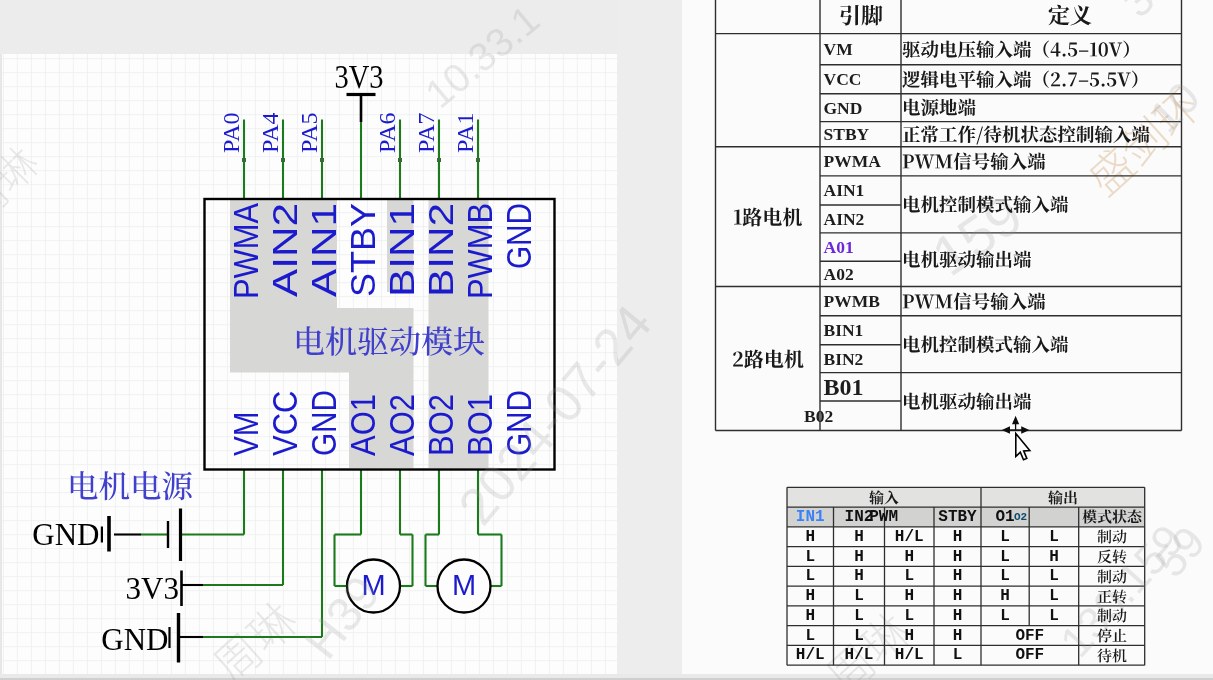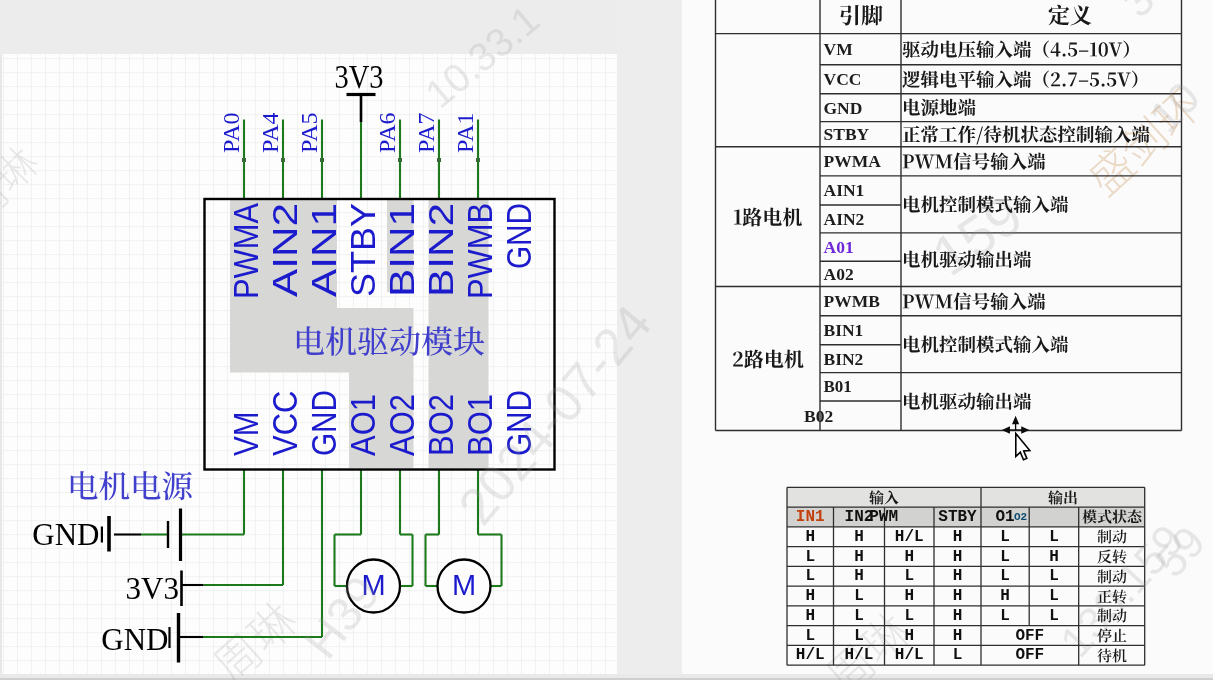--- a/index.html
+++ b/index.html
@@ -167,23 +167,23 @@
     <div style="position:absolute;left:823.5px;top:97.7px;width:80px;height:20px;line-height:20px;font-family:Liberation Serif,serif;font-weight:bold;font-size:17.5px;color:#1d1d1d">GND</div>
     <div style="position:absolute;left:823.5px;top:124.2px;width:80px;height:20px;line-height:20px;font-family:Liberation Serif,serif;font-weight:bold;font-size:17.5px;color:#1d1d1d">STBY</div>
     <div style="position:absolute;left:823.5px;top:151.4px;width:80px;height:20px;line-height:20px;font-family:Liberation Serif,serif;font-weight:bold;font-size:17.5px;color:#1d1d1d">PWMA</div>
     <div style="position:absolute;left:823.5px;top:180.4px;width:80px;height:20px;line-height:20px;font-family:Liberation Serif,serif;font-weight:bold;font-size:17.5px;color:#1d1d1d">AIN1</div>
     <div style="position:absolute;left:823.5px;top:208.9px;width:80px;height:20px;line-height:20px;font-family:Liberation Serif,serif;font-weight:bold;font-size:17.5px;color:#1d1d1d">AIN2</div>
     <div style="position:absolute;left:823.5px;top:237.1px;width:80px;height:20px;line-height:20px;font-family:Liberation Serif,serif;font-weight:bold;font-size:17.5px;color:#6d28d9">A01</div>
     <div style="position:absolute;left:823.5px;top:263.9px;width:80px;height:20px;line-height:20px;font-family:Liberation Serif,serif;font-weight:bold;font-size:17.5px;color:#1d1d1d">A02</div>
     <div style="position:absolute;left:823.5px;top:291.1px;width:80px;height:20px;line-height:20px;font-family:Liberation Serif,serif;font-weight:bold;font-size:17.5px;color:#1d1d1d">PWMB</div>
     <div style="position:absolute;left:823.5px;top:320.2px;width:80px;height:20px;line-height:20px;font-family:Liberation Serif,serif;font-weight:bold;font-size:17.5px;color:#1d1d1d">BIN1</div>
     <div style="position:absolute;left:823.5px;top:348.6px;width:80px;height:20px;line-height:20px;font-family:Liberation Serif,serif;font-weight:bold;font-size:17.5px;color:#1d1d1d">BIN2</div>
-    <div style="position:absolute;left:823.5px;top:376.8px;width:80px;height:20px;line-height:20px;font-family:Liberation Serif,serif;font-weight:bold;font-size:17px;color:#1d1d1d">B01</div>
+    <div style="position:absolute;left:823.5px;top:376.8px;width:80px;height:20px;line-height:20px;font-family:Liberation Serif,serif;font-weight:bold;font-size:24px;color:#1d1d1d">B01</div>
     <div style="position:absolute;left:804px;top:405.8px;width:80px;height:20px;line-height:20px;font-family:Liberation Serif,serif;font-weight:bold;font-size:17.5px;color:#1d1d1d">B02</div>
-    <div style="position:absolute;left:770.2px;top:507.9px;width:80px;height:18px;line-height:18px;text-align:center;font-family:Liberation Mono,monospace;font-weight:bold;font-size:16px;color:#c2410c">IN1</div>
+    <div style="position:absolute;left:770.2px;top:507.9px;width:80px;height:18px;line-height:18px;text-align:center;font-family:Liberation Mono,monospace;font-weight:bold;font-size:16px;color:#3b82f6">IN1</div>
     <div style="position:absolute;left:819.0px;top:507.9px;width:80px;height:34px;line-height:18px;text-align:center;font-family:Liberation Mono,monospace;font-weight:bold;font-size:16px;color:#101010">IN2</div>
     <div style="position:absolute;left:869.2px;top:507.9px;width:80px;height:18px;line-height:18px;text-align:left;font-family:Liberation Mono,monospace;font-weight:bold;font-size:16px;color:#101010">PWM</div>
     <div style="position:absolute;left:917.5px;top:507.9px;width:80px;height:18px;line-height:18px;text-align:center;font-family:Liberation Mono,monospace;font-weight:bold;font-size:16px;color:#101010">STBY</div>
     <div style="position:absolute;left:965.1px;top:507.9px;width:80px;height:18px;line-height:18px;text-align:center;font-family:Liberation Mono,monospace;font-weight:bold;font-size:16px;color:#101010">O1</div>
     <div style="position:absolute;left:1014.0px;top:507.9px;width:80px;height:18px;line-height:18px;text-align:left;font-family:Liberation Mono,monospace;font-weight:bold;font-size:11px;color:#0c4a6e">O2</div>
     <div style="position:absolute;left:770.2px;top:527.7px;width:80px;height:18px;line-height:18px;text-align:center;font-family:Liberation Mono,monospace;font-weight:bold;font-size:16px;color:#101010">H</div>
     <div style="position:absolute;left:819.0px;top:527.7px;width:80px;height:18px;line-height:18px;text-align:center;font-family:Liberation Mono,monospace;font-weight:bold;font-size:16px;color:#101010">H</div>
     <div style="position:absolute;left:869.2px;top:527.7px;width:80px;height:18px;line-height:18px;text-align:center;font-family:Liberation Mono,monospace;font-weight:bold;font-size:16px;color:#101010">H/L</div>
     <div style="position:absolute;left:917.5px;top:527.7px;width:80px;height:18px;line-height:18px;text-align:center;font-family:Liberation Mono,monospace;font-weight:bold;font-size:16px;color:#101010">H</div>
     <div style="position:absolute;left:965.1px;top:527.7px;width:80px;height:18px;line-height:18px;text-align:center;font-family:Liberation Mono,monospace;font-weight:bold;font-size:16px;color:#101010">L</div>

